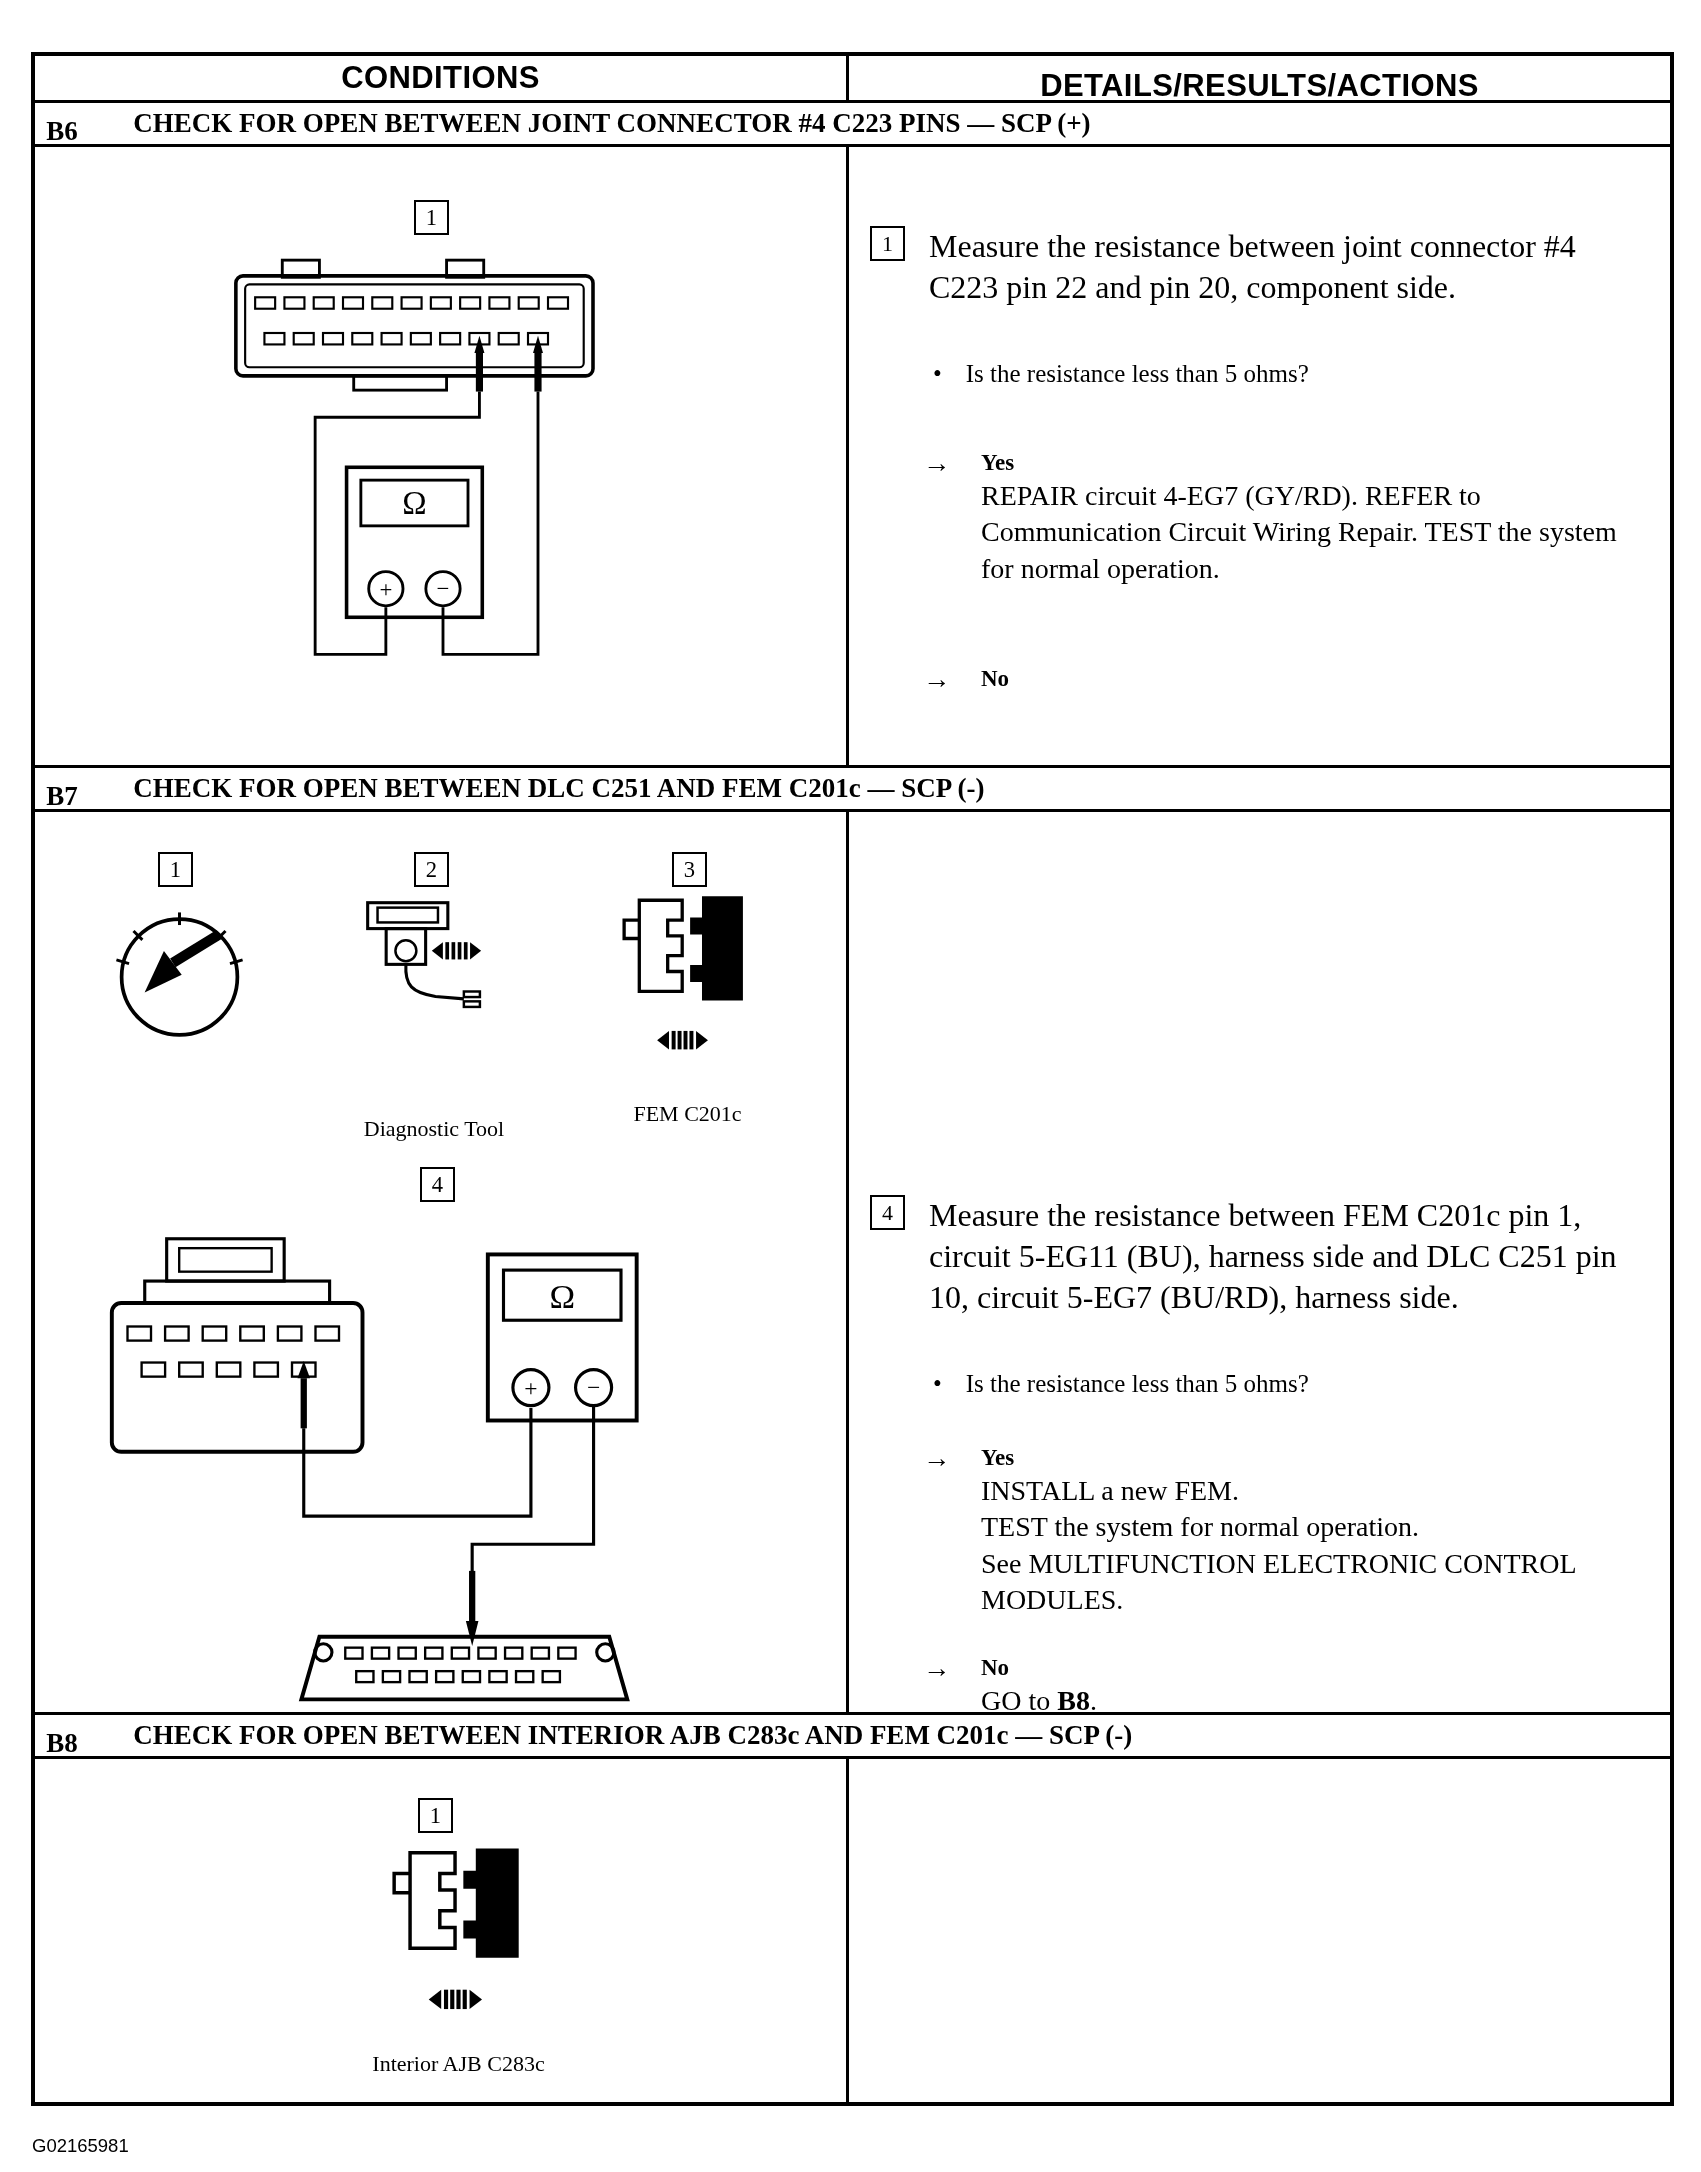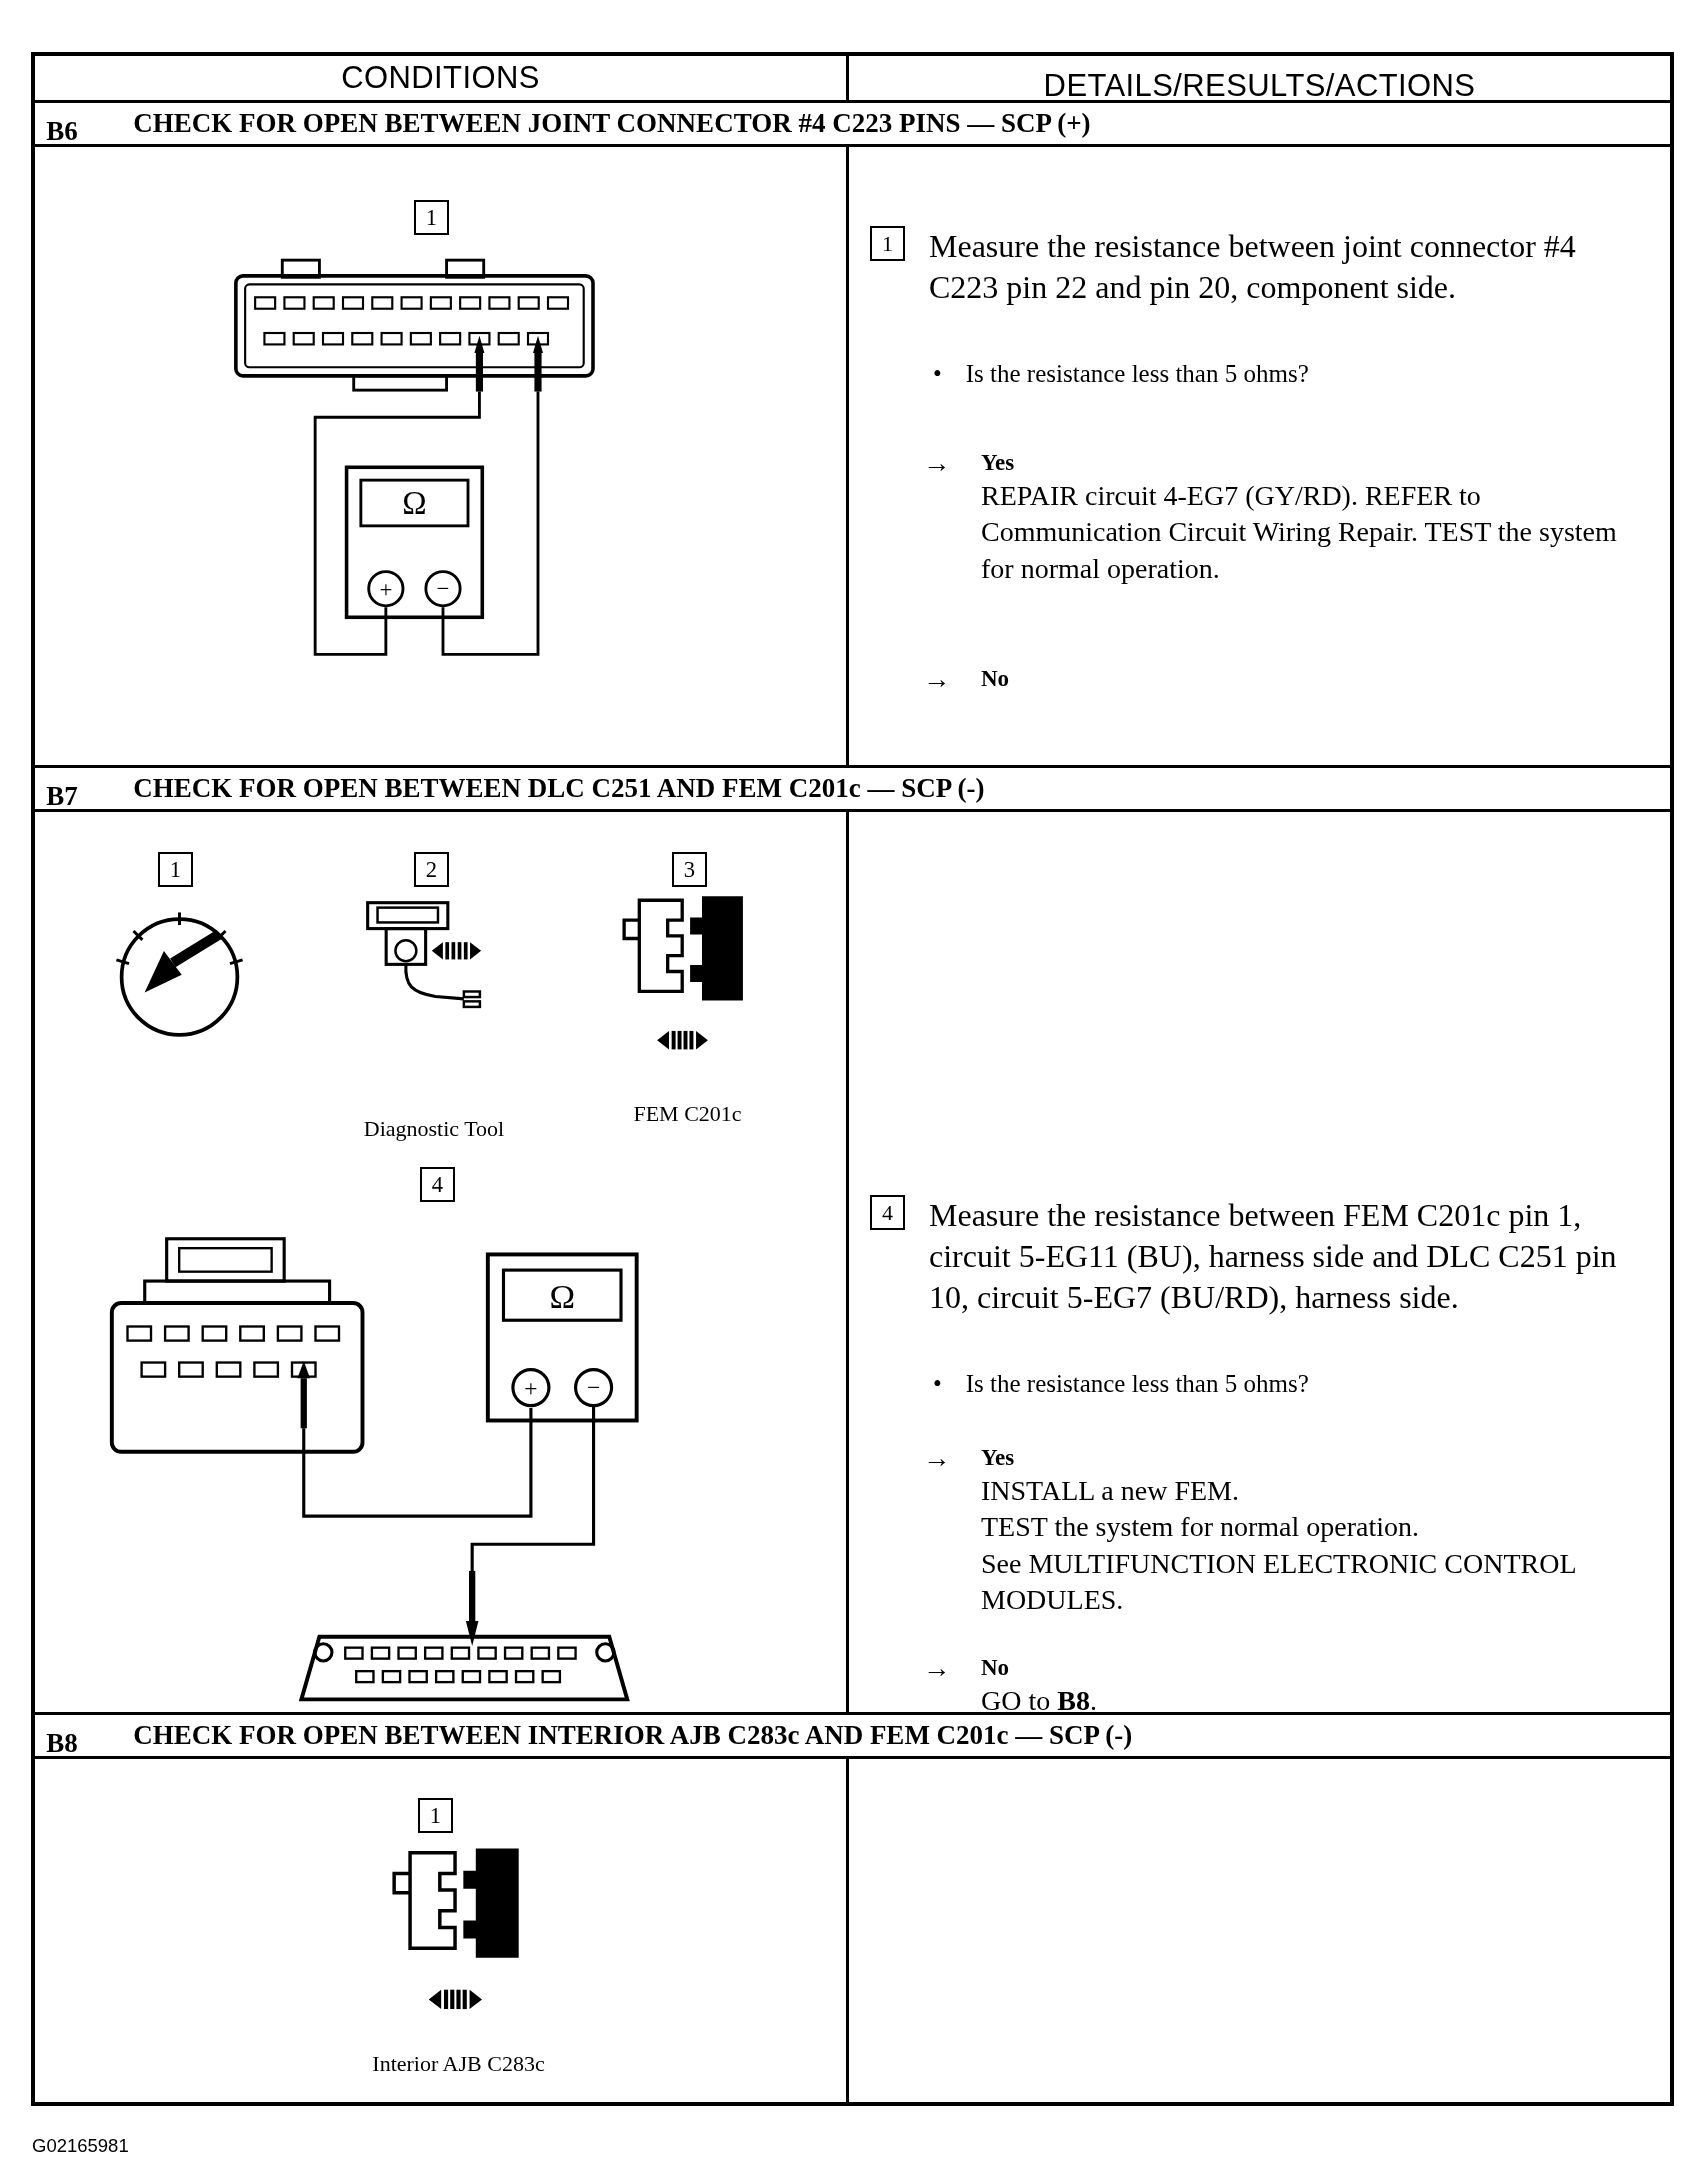--- a/index.html
+++ b/index.html
@@ -12,21 +12,21 @@
     position:absolute; left:31px; top:52px; width:1643px;
     border:4px solid #000; background:#fff;
   }
   .row { display:flex; border-bottom:3.2px solid #000; position:relative; }
   .row:last-child { border-bottom:none; }
   .cell-left { width:814px; border-right:3.2px solid #000; position:relative; }
   .cell-right { flex:1; position:relative;margin-top:16px; }
   .header-row { height:47px; }
   .header-cell {
     display:flex; align-items:center; justify-content:center;
-    font-family:"Liberation Sans", sans-serif; font-weight:normal;
+    font-family:"Liberation Sans", sans-serif; font-weight:bold;
     font-size:31px; letter-spacing:0.4px;
   }
   .title-row {
     height:44px; display:flex; align-items:center;
     padding-left:11.3px; font-weight:bold; font-size:27px;
   }
   .sec-id { width:87px; flex:none;margin-top:16px; }
   .sec-title { white-space:nowrap; }
   .b6-body { height:621px; }
   .b7-body { height:903px; }

